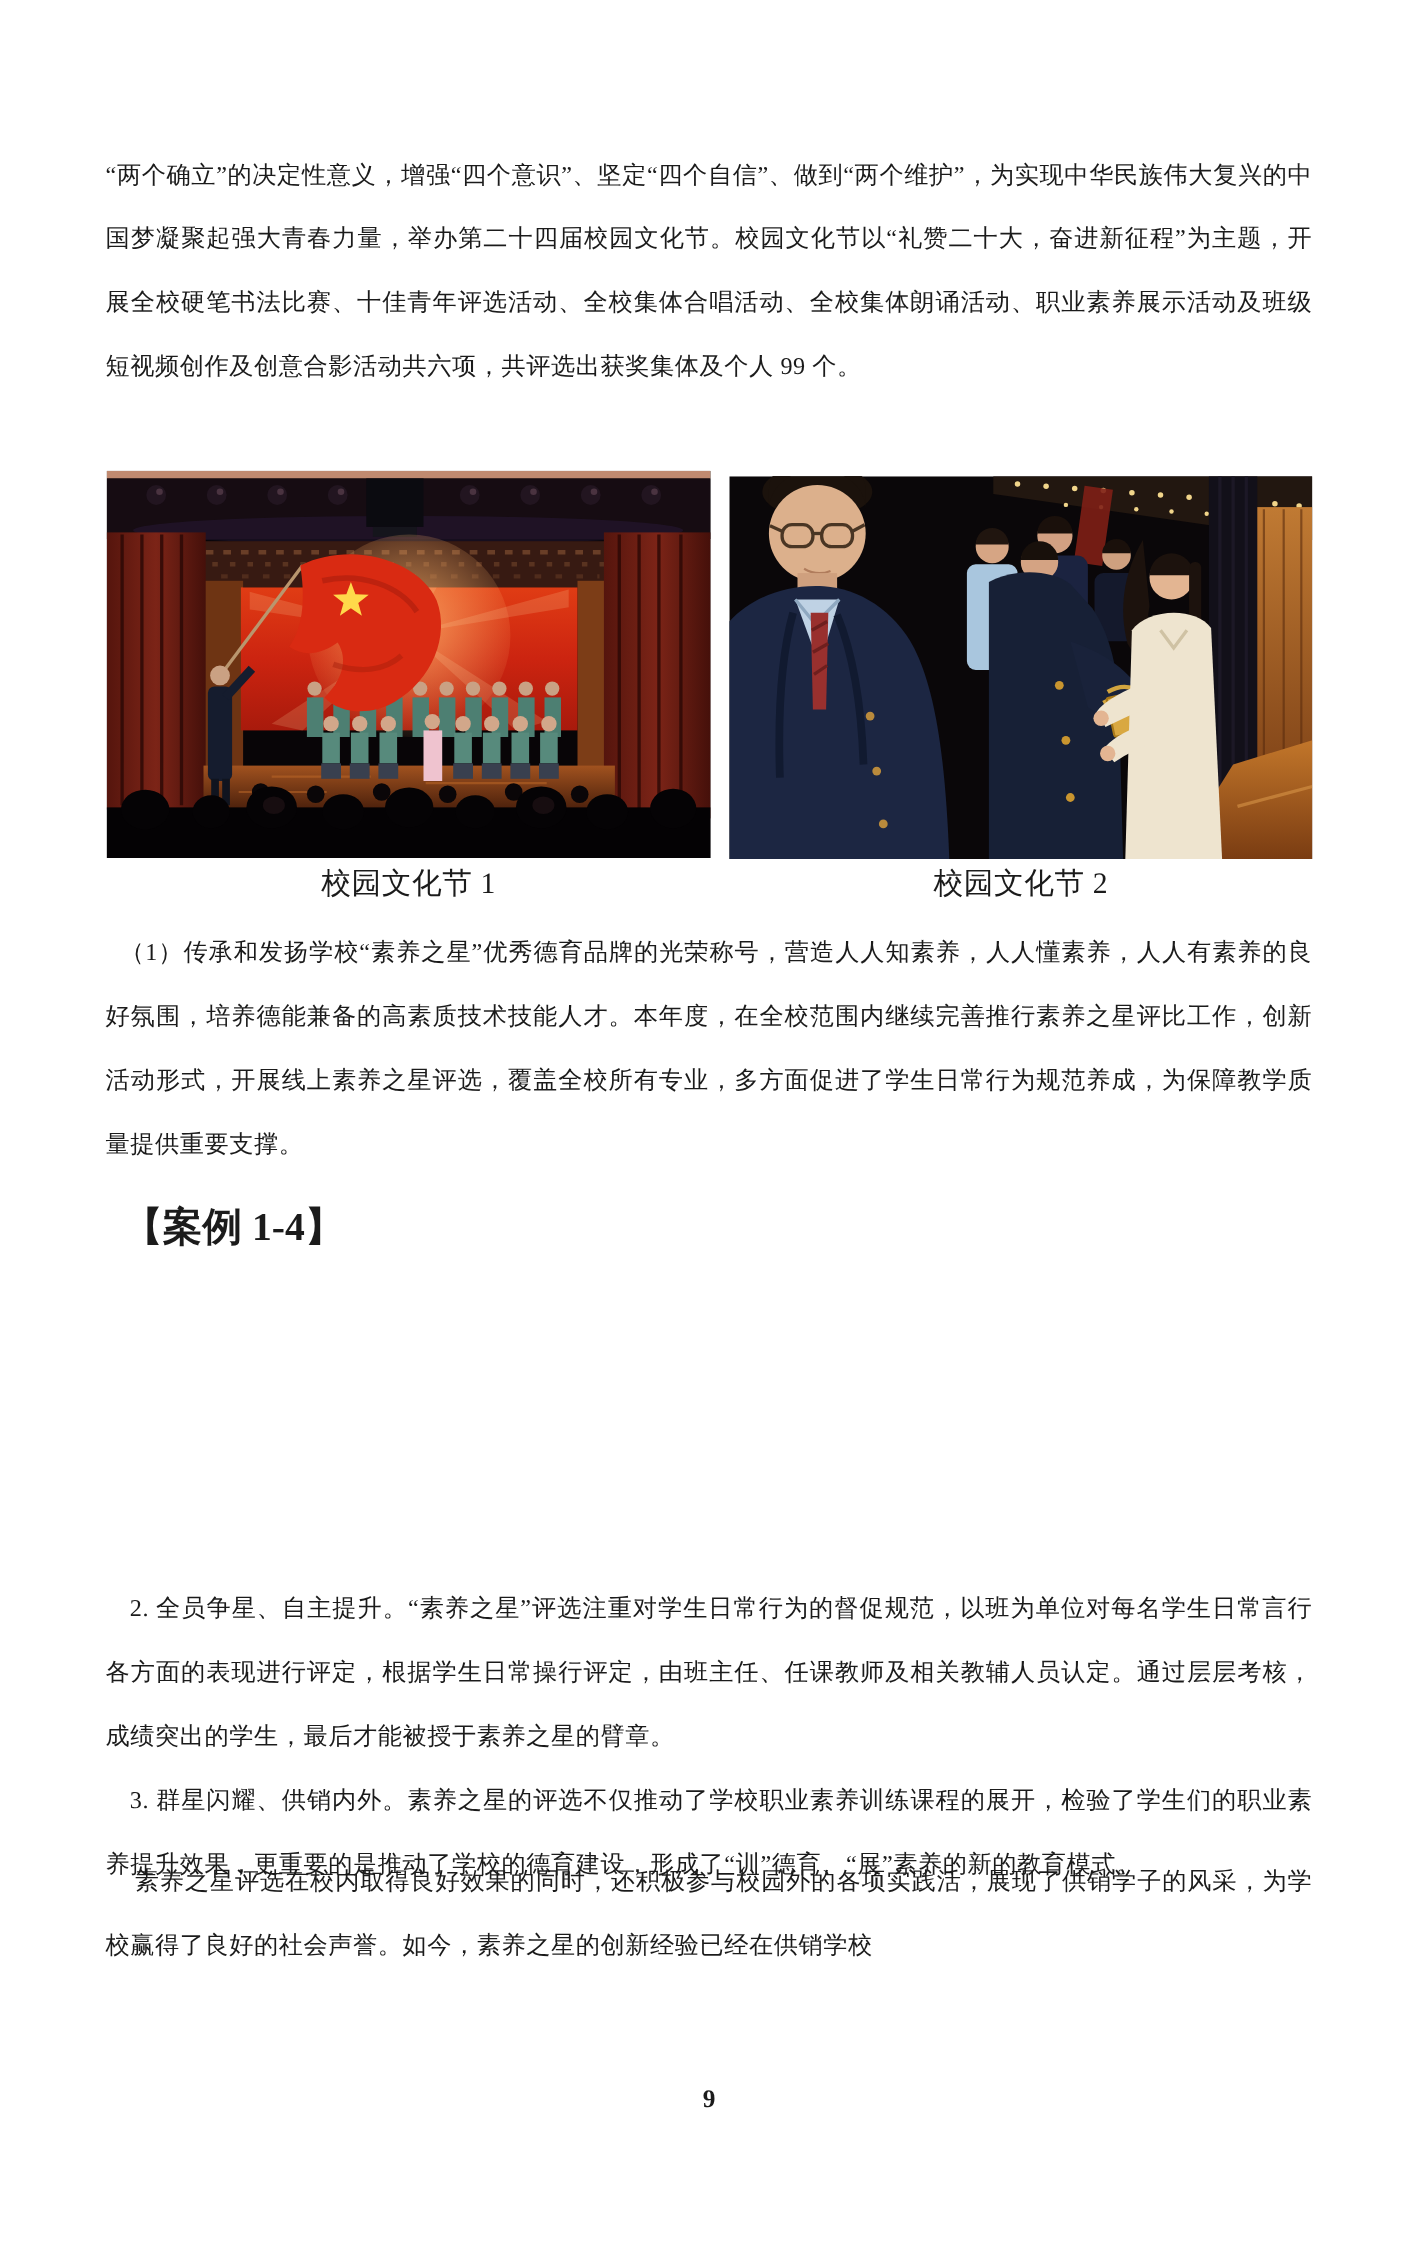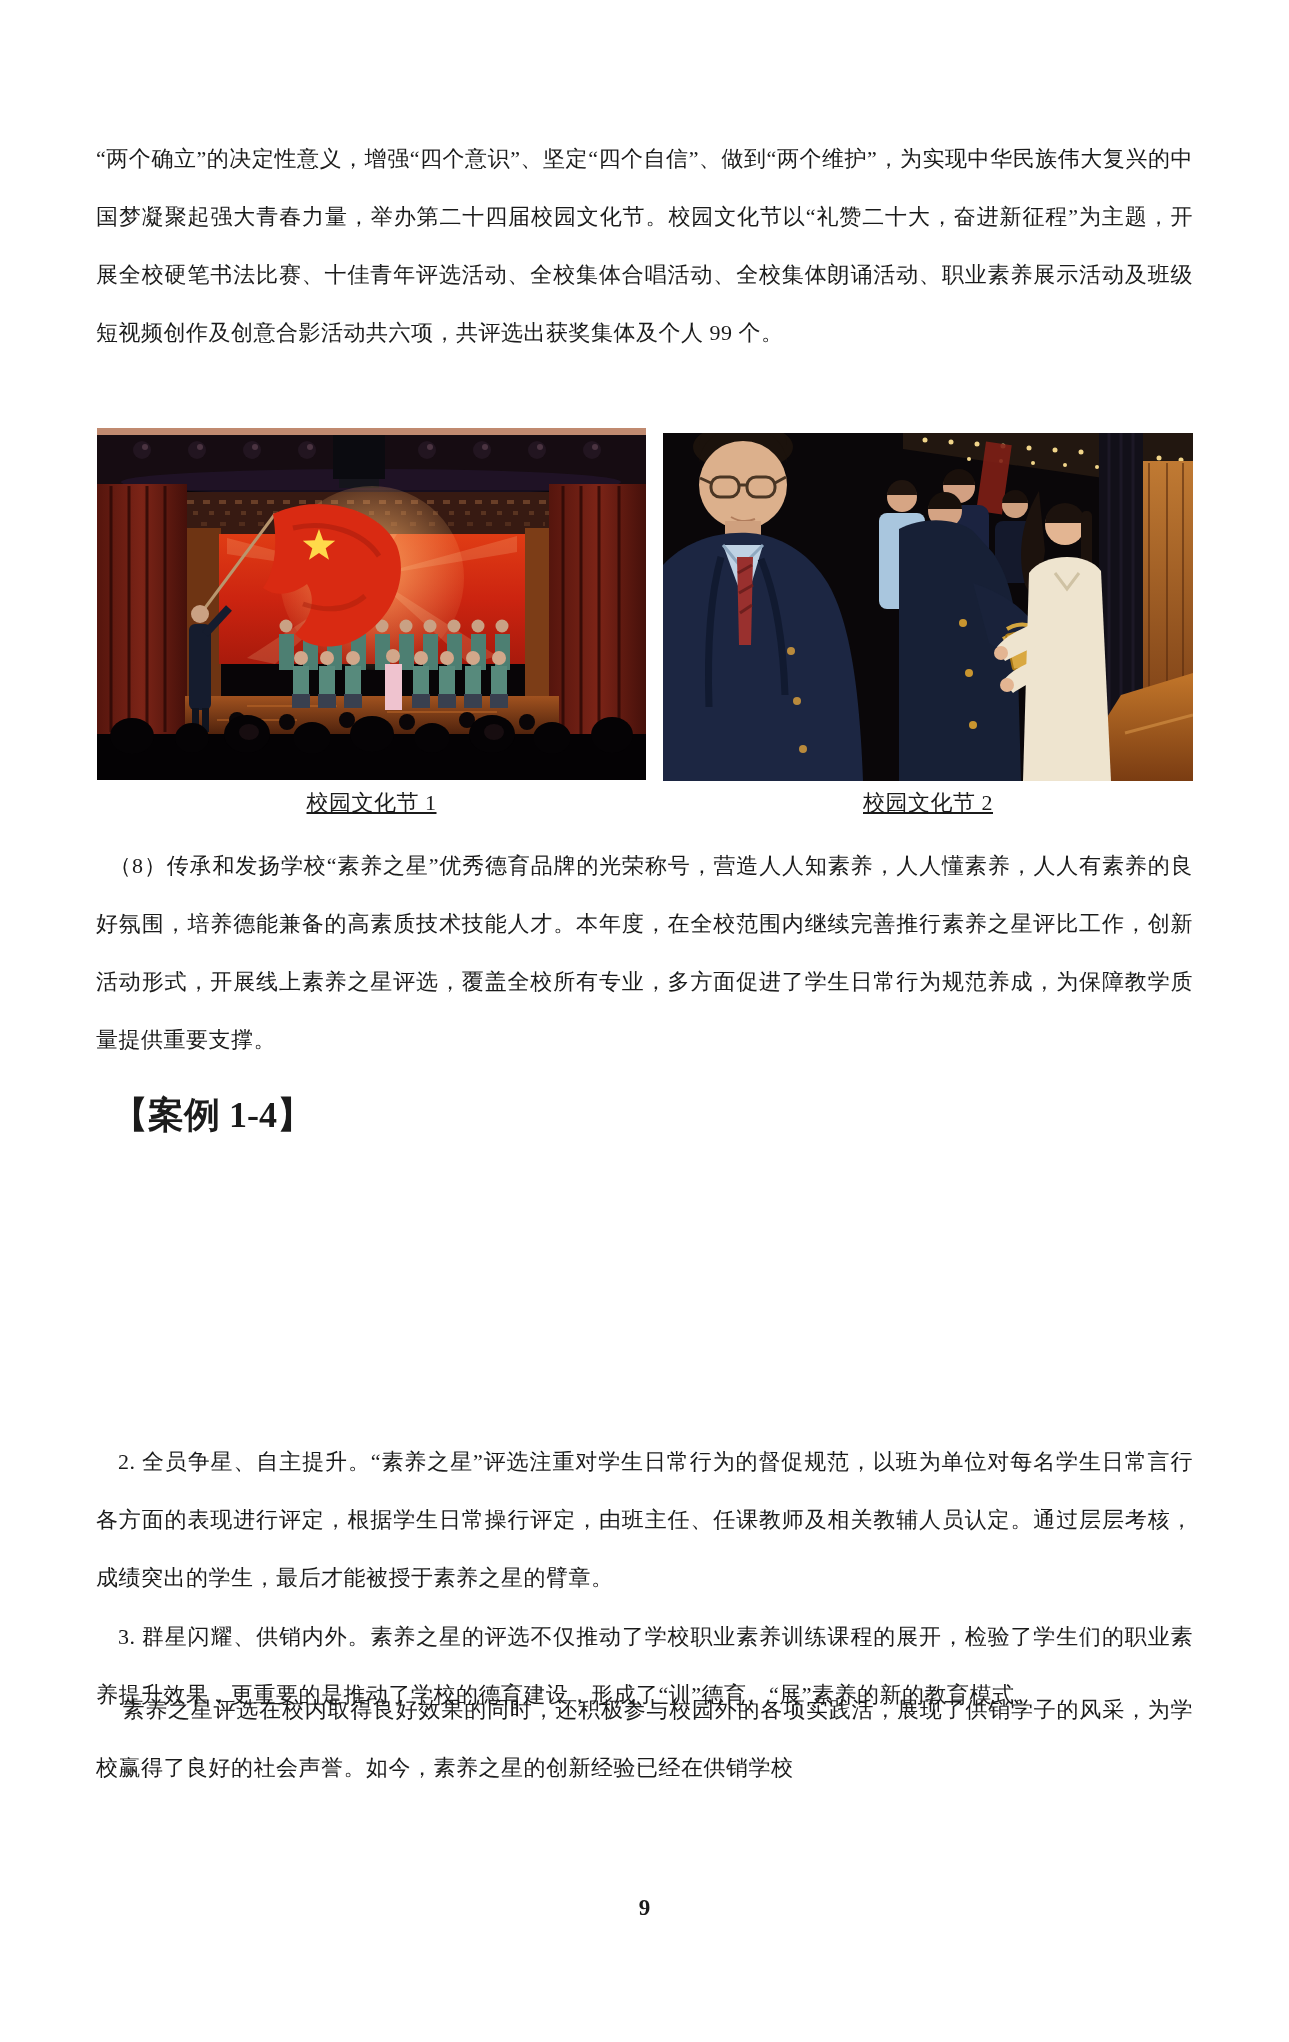--- a/index.html
+++ b/index.html
@@ -20,21 +20,21 @@
     text-align:justify;
     letter-spacing:0.5px;
   }
   .ind06{text-indent:0.6em;}
   .ind10{text-indent:1.0em;}
   .ind12{text-indent:1.2em;}
   .figrow{position:absolute;top:428px;left:97px;width:1096px;display:flex;gap:17px;align-items:flex-start;}
   figure{margin:0;padding:0;line-height:0;}
   .fig-right{margin-top:5px;}
   .caprow{position:absolute;top:783px;left:97px;width:1096px;display:flex;gap:17px;}
-  .cap{font-size:22px;line-height:40px;text-align:center;letter-spacing:0.5px;text-decoration:underline;}
+  .cap{font-size:27px;line-height:40px;text-align:center;letter-spacing:0.5px;}
   .cap1{width:549px;}
   .cap2{width:530px;text-align:center;}
   .case-label{font-weight:bold;font-size:36px;line-height:58px;text-align:left;margin:16px;}
   .case-title{font-weight:bold;font-size:28px;line-height:58px;text-align:center;margin:0;}
   .pagenum{position:absolute;left:0;width:1289px;top:1893px;text-align:center;font-size:23px;font-weight:bold;line-height:30px;}
 </style>
 </head>
 <body>
 
 <div class="page">
@@ -357,21 +357,21 @@
         </g>
       </svg>
     </figure>
   </div>
 
   <div class="caprow">
     <div class="cap cap1">校园文化节 1</div>
     <div class="cap cap2">校园文化节 2</div>
   </div>
 
-  <p class="cjk blk ind06" style="top:837px">（8）传承和发扬学校“素养之星”优秀德育品牌的光荣称号，营造人人知素养，人人懂素养，人人有素养的良好氛围，培养德能兼备的高素质技术技能人才。本年度，在全校范围内继续完善推行素养之星评比工作，创新活动形式，开展线上素养之星评选，覆盖全校所有专业，多方面促进了学生日常行为规范养成，为保障教学质量提供重要支撑。</p>
+  <p class="cjk blk ind06" style="top:837px">（1）传承和发扬学校“素养之星”优秀德育品牌的光荣称号，营造人人知素养，人人懂素养，人人有素养的良好氛围，培养德能兼备的高素质技术技能人才。本年度，在全校范围内继续完善推行素养之星评比工作，创新活动形式，开展线上素养之星评选，覆盖全校所有专业，多方面促进了学生日常行为规范养成，为保障教学质量提供重要支撑。</p>
 
   <p class="case-label blk" style="top:1070px">【案例 1-4】</p>
 
 
 
   <p class="cjk blk ind10" style="top:1433px">2. 全员争星、自主提升。“素养之星”评选注重对学生日常行为的督促规范，以班为单位对每名学生日常言行各方面的表现进行评定，根据学生日常操行评定，由班主任、任课教师及相关教辅人员认定。通过层层考核，成绩突出的学生，最后才能被授于素养之星的臂章。</p>
 
   <p class="cjk blk ind10" style="top:1608px">3. 群星闪耀、供销内外。素养之星的评选不仅推动了学校职业素养训练课程的展开，检验了学生们的职业素养提升效果，更重要的是推动了学校的德育建设，形成了“训”德育、“展”素养的新的教育模式。</p>
 
   <p class="cjk blk ind12" style="top:1681px">素养之星评选在校内取得良好效果的同时，还积极参与校园外的各项实践活，展现了供销学子的风采，为学校赢得了良好的社会声誉。如今，素养之星的创新经验已经在供销学校</p>

